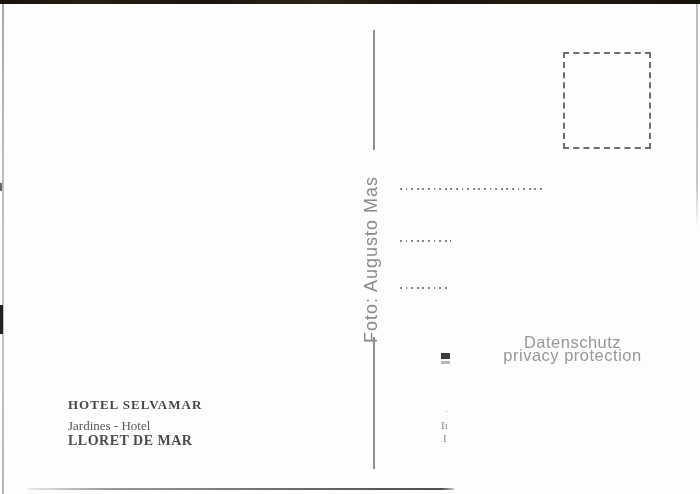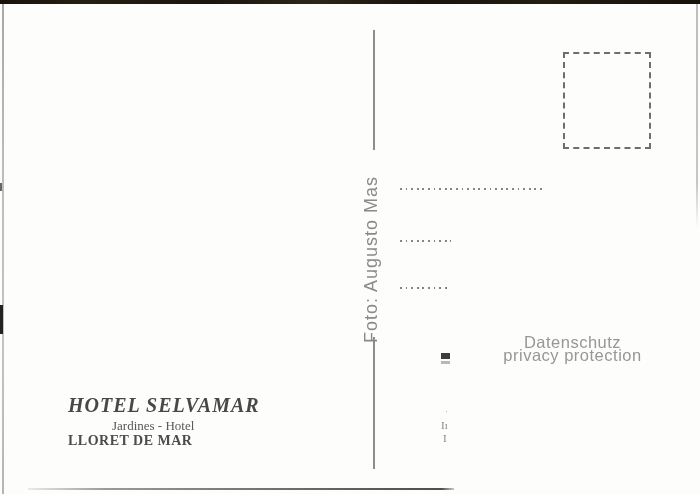--- a/index.html
+++ b/index.html
@@ -91,33 +91,31 @@
     position: absolute; left: 441px; top: 361px; width: 9px; height: 3px;
     background: #b8b8b8;
   }
   
   .caption {
     position: absolute; left: 68px; top: 396px;
     font-family: "Liberation Serif", serif;
     color: #4c4c4c;
   }
   .caption .title {
-    font-size: 20px;
+    font-size: 13px;
     letter-spacing: 1px;
     font-weight: bold;
     color: #484848;
     line-height: 18px;
-    font-style: italic;
   }
   .caption .subtitle {
     font-size: 13px;
     color: #585858;
     line-height: 15px;
     margin-top: 4px;
-    margin-left: 44px;
   }
   .caption .location {
     font-size: 14px;
     letter-spacing: 0.5px;
     font-weight: bold;
     color: #4c4c4c;
     line-height: 15px;
   }
   
   .fragment {

